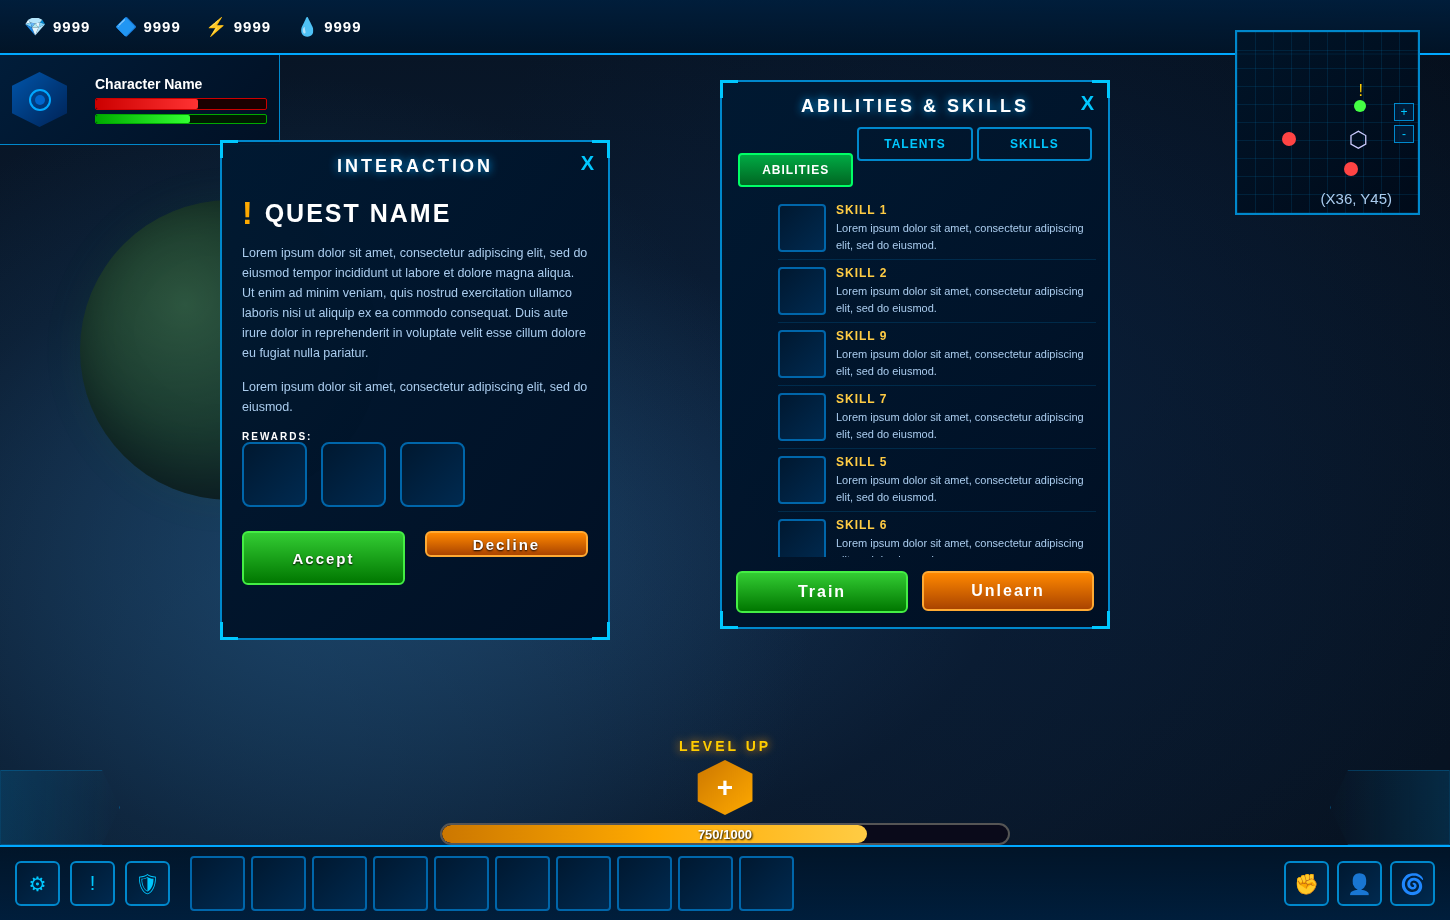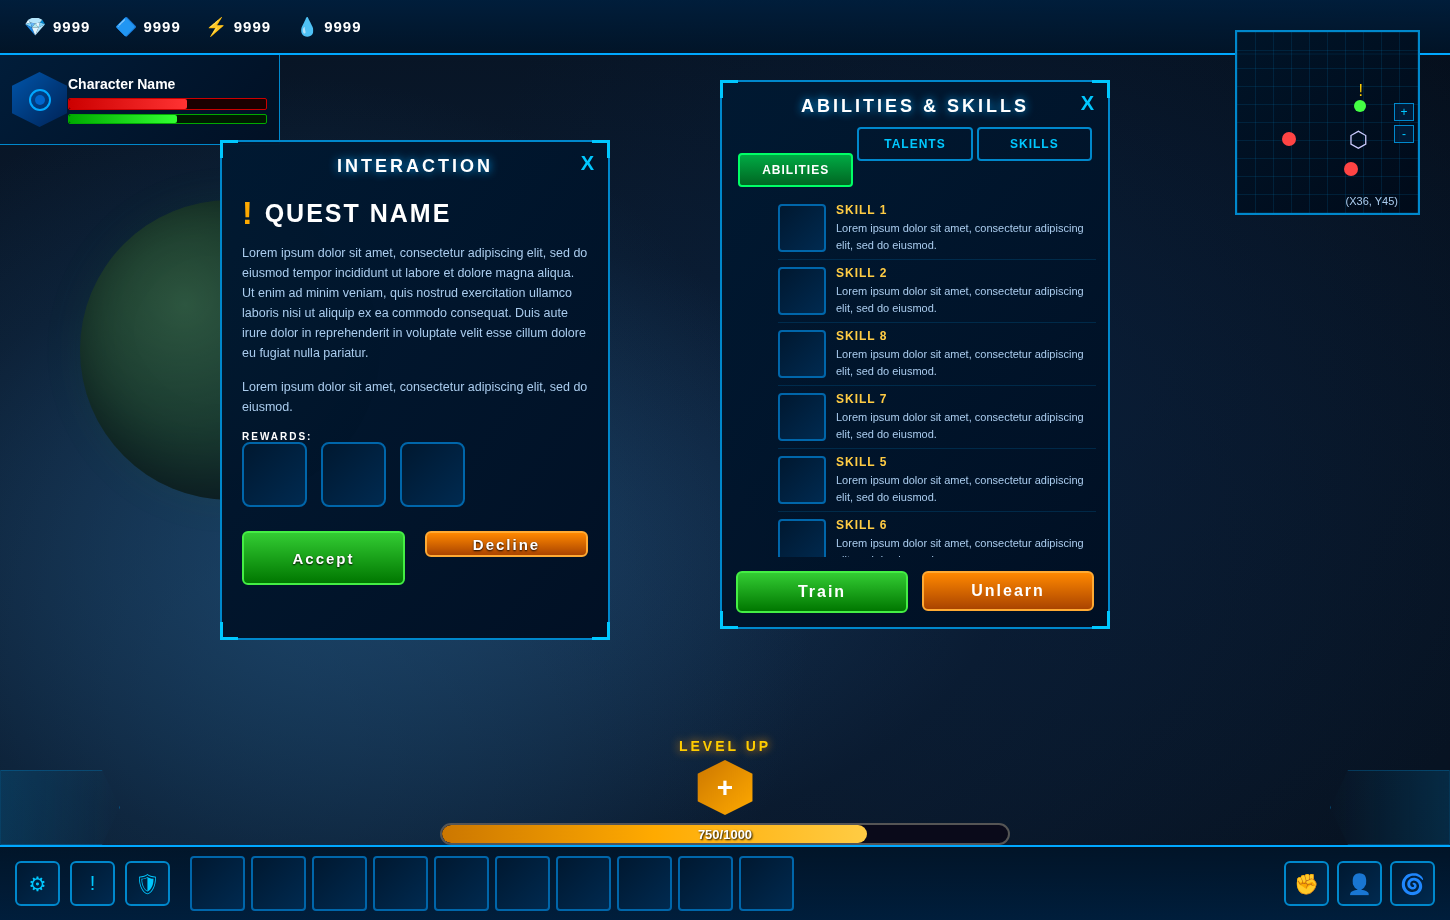--- a/index.html
+++ b/index.html
@@ -87,21 +87,21 @@
       width: 280px;
       height: 90px;
       background: linear-gradient(135deg, rgba(0,30,60,0.9), rgba(0,15,35,0.9));
       border: 1px solid #0088cc;
       border-left: none;
       border-top: none;
       z-index: 10;
       display: flex;
       align-items: center;
       padding: 8px 12px;
-      gap: 1px;
+      gap: 28px;
     }
     .char-avatar {
       width: 55px;
       height: 55px;
       background: linear-gradient(135deg, #0055aa, #002255);
       clip-path: polygon(50% 0%, 100% 25%, 100% 75%, 50% 100%, 0% 75%, 0% 25%);
       display: flex;
       align-items: center;
       justify-content: center;
       flex-shrink: 0;
@@ -512,23 +512,23 @@
       color: #00c8ff;
       font-size: 12px;
       cursor: pointer;
       display: flex;
       align-items: center;
       justify-content: center;
     }
     .minimap-coords {
       position: absolute;
       bottom: 6px;
-      right: 20px;
+      right: 26px;
       color: #aaccee;
-      font-size: 11px;
+      font-size: 15px;
       padding-left: 12px;
     }
 
     
     .hex-edge {
       position: absolute;
       bottom: 75px;
       height: 75px;
       width: 120px;
       background: linear-gradient(90deg, rgba(0,136,204,0.2), transparent);
@@ -639,21 +639,21 @@
       <div class="skill-item">
       <div class="skill-icon"></div>
       <div class="skill-text">
         <div class="skill-name">SKILL 2</div>
         <div class="skill-desc">Lorem ipsum dolor sit amet, consectetur adipiscing elit, sed do eiusmod.</div>
       </div>
     </div>
       <div class="skill-item">
       <div class="skill-icon"></div>
       <div class="skill-text">
-        <div class="skill-name">SKILL 8</div>
+        <div class="skill-name">SKILL 9</div>
         <div class="skill-desc">Lorem ipsum dolor sit amet, consectetur adipiscing elit, sed do eiusmod.</div>
       </div>
     </div>
       <div class="skill-item">
       <div class="skill-icon"></div>
       <div class="skill-text">
         <div class="skill-name">SKILL 7</div>
         <div class="skill-desc">Lorem ipsum dolor sit amet, consectetur adipiscing elit, sed do eiusmod.</div>
       </div>
     </div>

